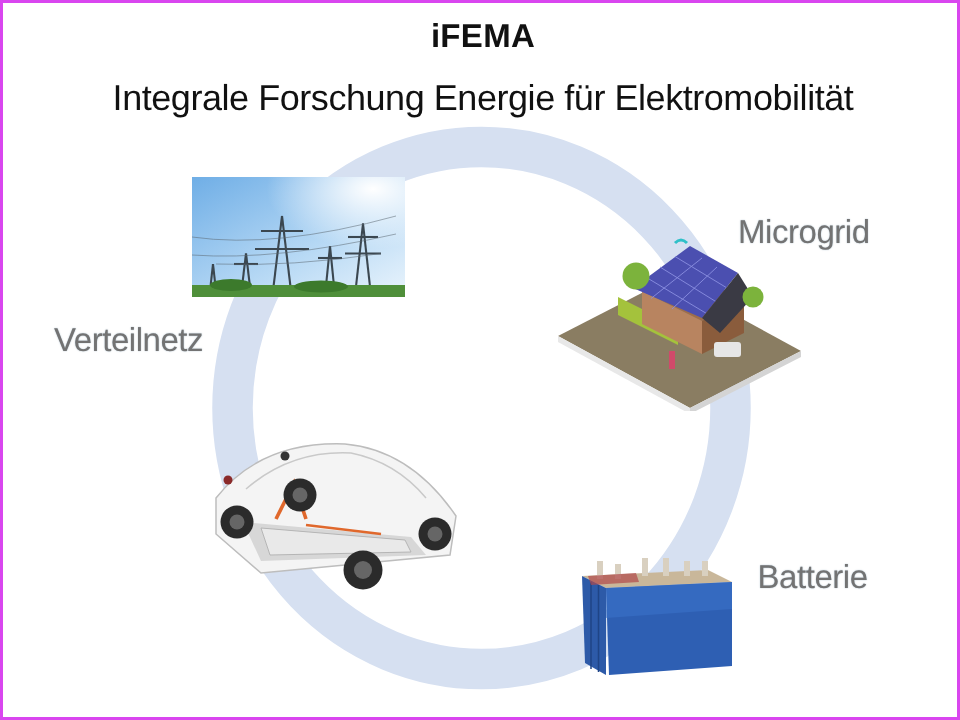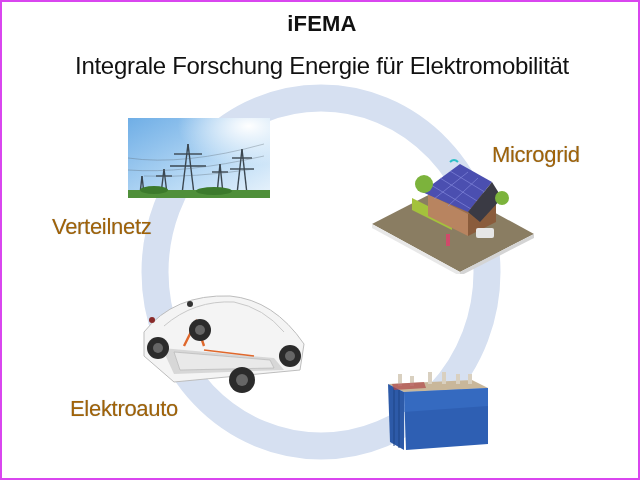--- a/index.html
+++ b/index.html
@@ -2,21 +2,21 @@
 <html><head>
 <meta charset="utf-8">
 <style>
   html,body{margin:0;padding:0;background:#fff;}
   body{width:640px;height:480px;overflow:hidden;position:relative;font-family:"Liberation Sans",sans-serif;}
   .frame{position:absolute;left:0;top:0;width:636px;height:476px;border:2px solid #d946ef;background:#fff;overflow:hidden;}
   .ring{position:absolute;left:0;top:0;}
   .title{position:absolute;left:0;width:640px;text-align:center;color:#111;}
   .t1{top:9px;font-size:22px;font-weight:bold;letter-spacing:0.2px;}
   .t2{top:50px;font-size:24px;letter-spacing:-0.3px;}
-  .label{position:absolute;color:#a16207;font-size:22px;letter-spacing:-0.3px;text-shadow:0 0 1px rgba(29,80,115,0.4);}
+  .label{position:absolute;color:#737373;font-size:22px;letter-spacing:-0.3px;text-shadow:0 0 1px rgba(29,80,115,0.4);}
   .pic{position:absolute;}
 </style>
 </head>
 <body>
 
 <div class="frame">
 
   <svg class="ring" width="640" height="480" viewBox="0 0 640 480">
     <ellipse cx="319" cy="270" rx="166" ry="174" fill="none" stroke="#d6e0f1" stroke-width="27"></ellipse>
   </svg>
@@ -120,17 +120,17 @@
       <rect x="14" y="8" width="4" height="12"></rect>
         <rect x="26" y="10" width="4" height="10"></rect>
       <rect x="44" y="6" width="4" height="12"></rect>
         <rect x="58" y="6" width="4" height="12"></rect>
       <rect x="72" y="8" width="4" height="10"></rect>
         <rect x="84" y="8" width="4" height="10"></rect>
     </g>
     <polygon points="8,18 40,16 42,22 10,24" fill="#b0484a" opacity="0.7"></polygon>
   </svg>
 
-  <div class="label" style="left:50px;top:212px">Verteilnetz</div>
+  <div class="label" style="left:34px;top:212px">Verteilnetz</div>
   <div class="label" style="left:490px;top:140px">Microgrid</div>
-  <div class="label" style="left:68px;top:394px">Elektroauto</div>
+  <div class="label" style="left:503px;top:370px">Batterie</div>
 
 </div>
 
 </body></html>

